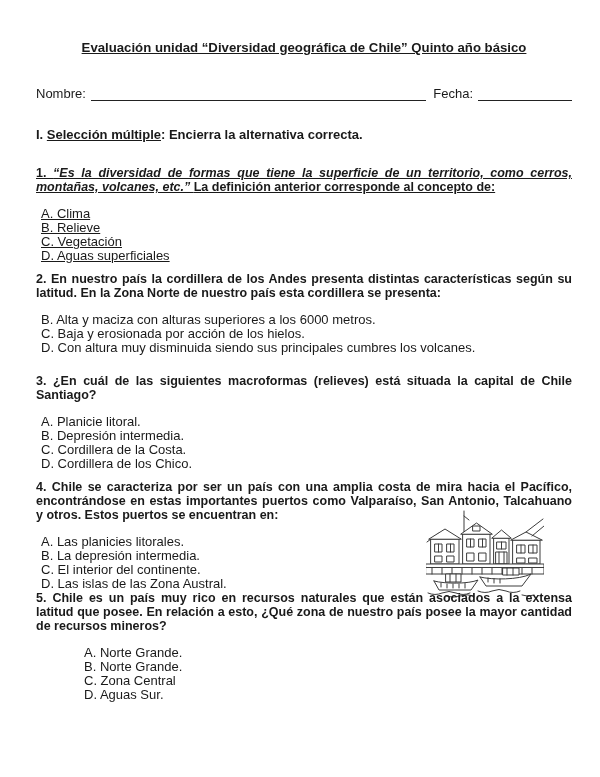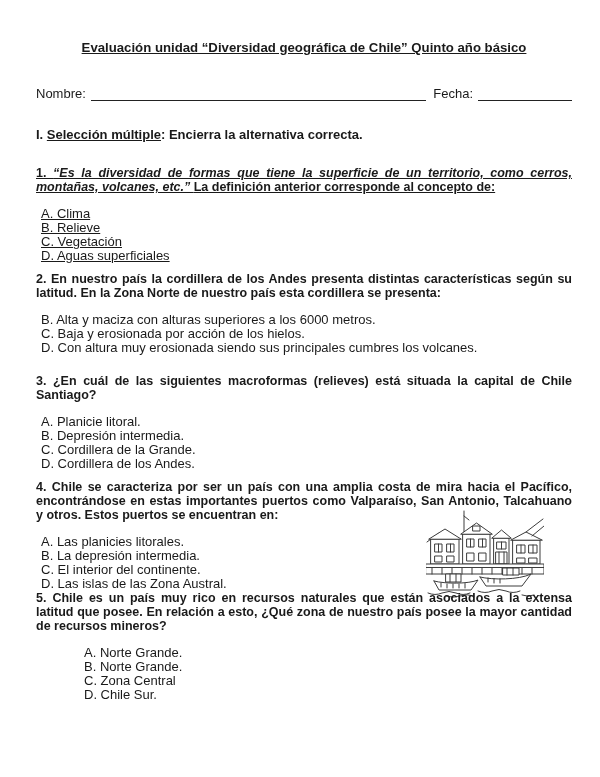--- a/index.html
+++ b/index.html
@@ -98,31 +98,31 @@
       <li>C. Vegetación</li>
       <li>D. Aguas superficiales</li>
     </ul>
   </div>
 
   <div class="q-block q2">
     <p class="q-text"><span>2. </span><span>En nuestro país la cordillera de los Andes presenta distintas características según su latitud. En la Zona Norte de nuestro país esta cordillera se presenta:</span></p>
     <ul class="opts">
       <li>B. Alta y maciza con alturas superiores a los 6000 metros.</li>
       <li>C. Baja y erosionada por acción de los hielos.</li>
-      <li>D. Con altura muy erosionada siendo sus principales cumbres los volcanes.</li>
+      <li>D. Con altura muy disminuida siendo sus principales cumbres los volcanes.</li>
     </ul>
   </div>
 
   <div class="q-block q3">
     <p class="q-text"><span>3. </span><span>¿En cuál de las siguientes macroformas (relieves) está situada la capital de Chile Santiago?</span></p>
     <ul class="opts">
       <li>A. Planicie litoral.</li>
       <li>B. Depresión intermedia.</li>
-      <li>C. Cordillera de la Grande.</li>
-      <li>D. Cordillera de los Andes.</li>
+      <li>C. Cordillera de la Costa.</li>
+      <li>D. Cordillera de los Chico.</li>
     </ul>
   </div>
 
   <div class="q-block q4">
     <p class="q-text"><span>4. </span><span>Chile se caracteriza por ser un país con una amplia costa de mira hacia el Pacífico, encontrándose en estas importantes puertos como Valparaíso, San Antonio, Talcahuano y otros. Estos puertos se encuentran en:</span></p>
     <ul class="opts">
       <li>A. Las planicies litorales.</li>
       <li>B. La depresión intermedia.</li>
       <li>C. El interior del continente.</li>
       <li>D. Las islas de las Zona Austral.</li>
@@ -212,17 +212,17 @@
       </g>
     </svg>
   </div>
 
   <div class="q-block q5">
     <p class="q-text"><span>5. </span><span>Chile es un país muy rico en recursos naturales que están asociados a la extensa latitud que posee. En relación a esto, ¿Qué zona de nuestro país posee la mayor cantidad de recursos mineros?</span></p>
     <ul class="opts">
       <li>A. Norte Grande.</li>
       <li>B. Norte Grande.</li>
       <li>C. Zona Central</li>
-      <li>D. Chile Sur.</li>
+      <li>D. Aguas Sur.</li>
     </ul>
   </div>
 
 </div>
 
 </body></html>

